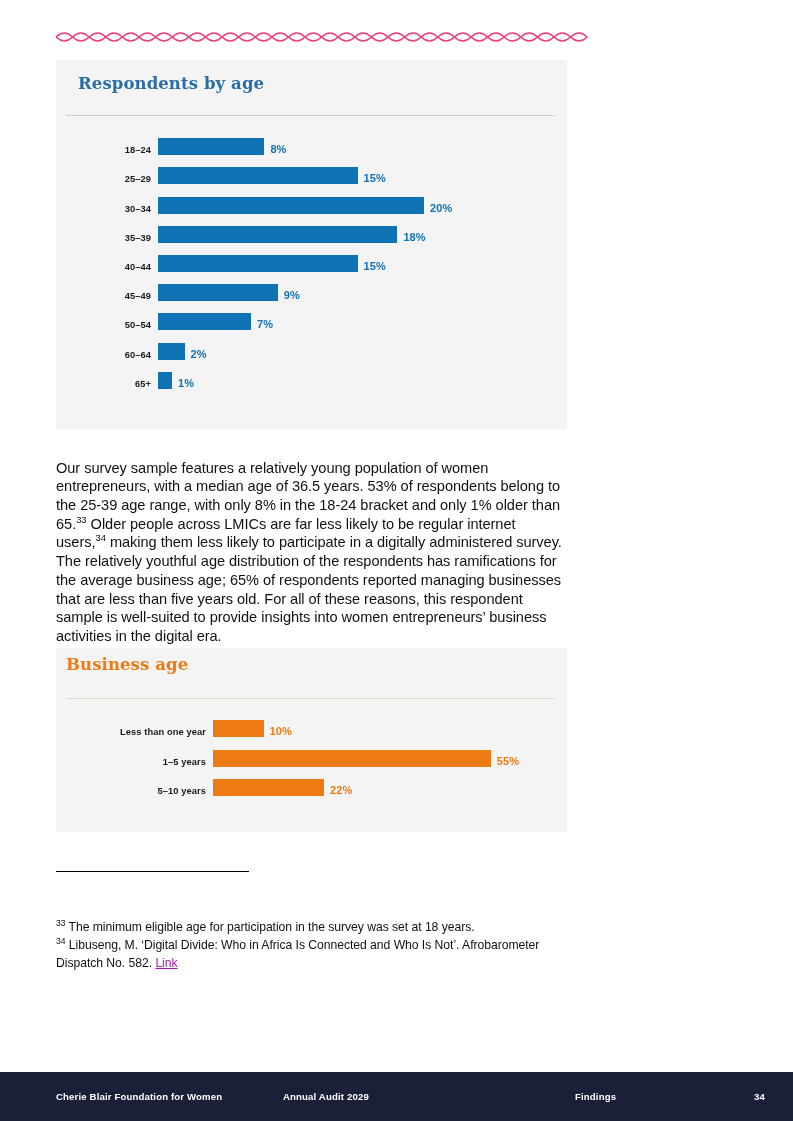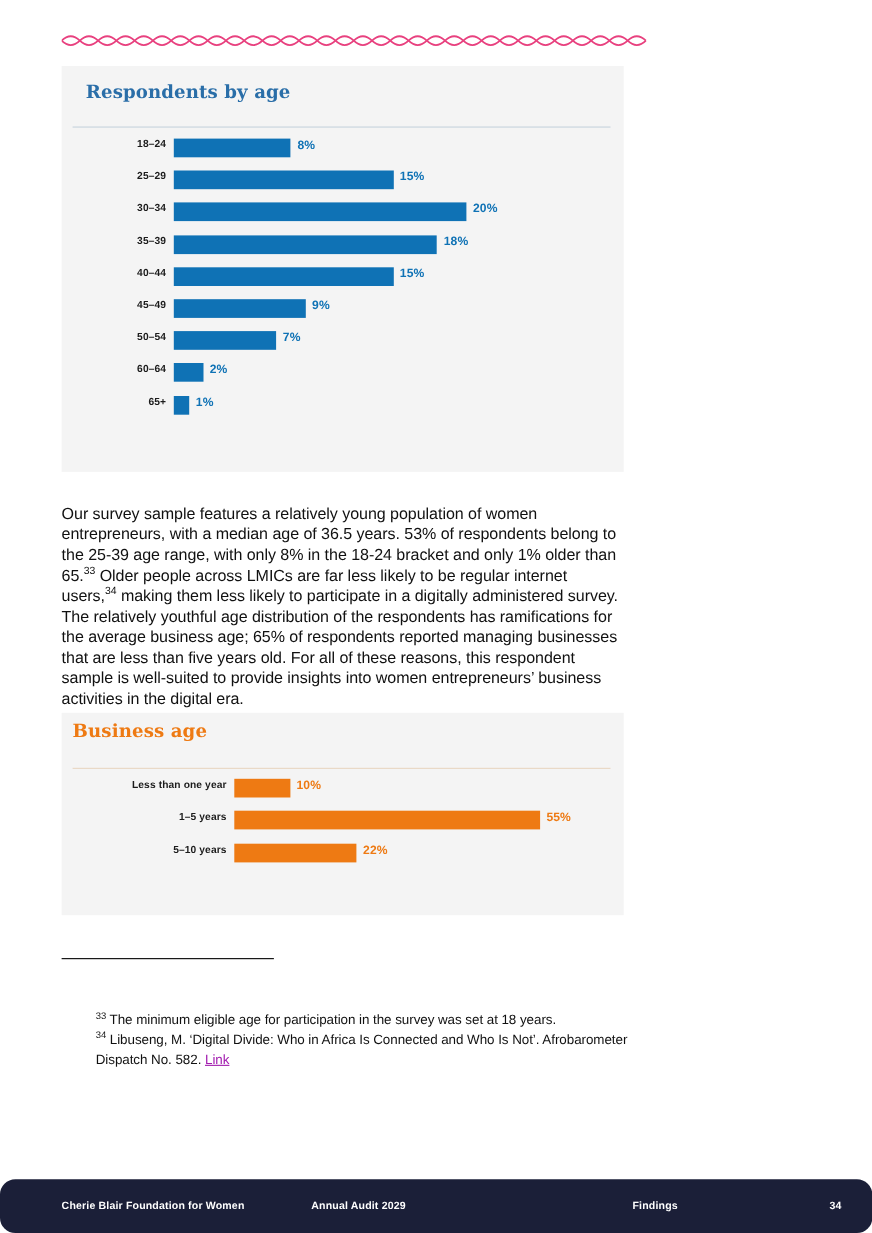--- a/index.html
+++ b/index.html
@@ -83,21 +83,21 @@
   .bars {
     position: absolute;
     left: 0;
     width: 100%;
   }
   #respondents-bars { top: 66px; }
   #business-bars { top: 60px; }
 
   .bar-row {
     display: flex;
-    align-items: flex-start;
+    align-items: flex-end;
     height: 29.2px;
   }
   #business-bars .bar-row { height: 29.3px; }
 
   .bar-label {
     font-size: 9.3px;
     font-weight: bold;
     text-align: right;
     color: #1b1b1b;
     padding-right: 7px;
@@ -152,21 +152,20 @@
   }
   #footnotes {
     position: absolute;
     left: 56px;
     top: 918px;
     width: 515px;
     font-size: 12.2px;
     line-height: 18px;
     color: #111111;
     letter-spacing: -0.05px;
-    margin-left: 31px;
   }
   #footnotes .fn { margin: 0 0 0 0; }
   #footnotes sup {
     font-size: 8.6px;
     vertical-align: super;
     line-height: 0;
   }
   #footnotes a {
     color: #a21caf;
     text-decoration: underline;
@@ -174,21 +173,20 @@
 
   
   #page-footer {
     position: absolute;
     left: 0;
     bottom: 0;
     width: 793px;
     height: 49px;
     background: #1b1f38;
     color: #ffffff;
-    border-radius: 14px;
   }
   #page-footer .f-item {
     position: absolute;
     font-size: 9.6px;
     font-weight: bold;
     letter-spacing: 0.15px;
     top: 19px;
   }
   #footer-org   { left: 56px; }
   #footer-doc   { left: 283px; font-weight: normal; }

